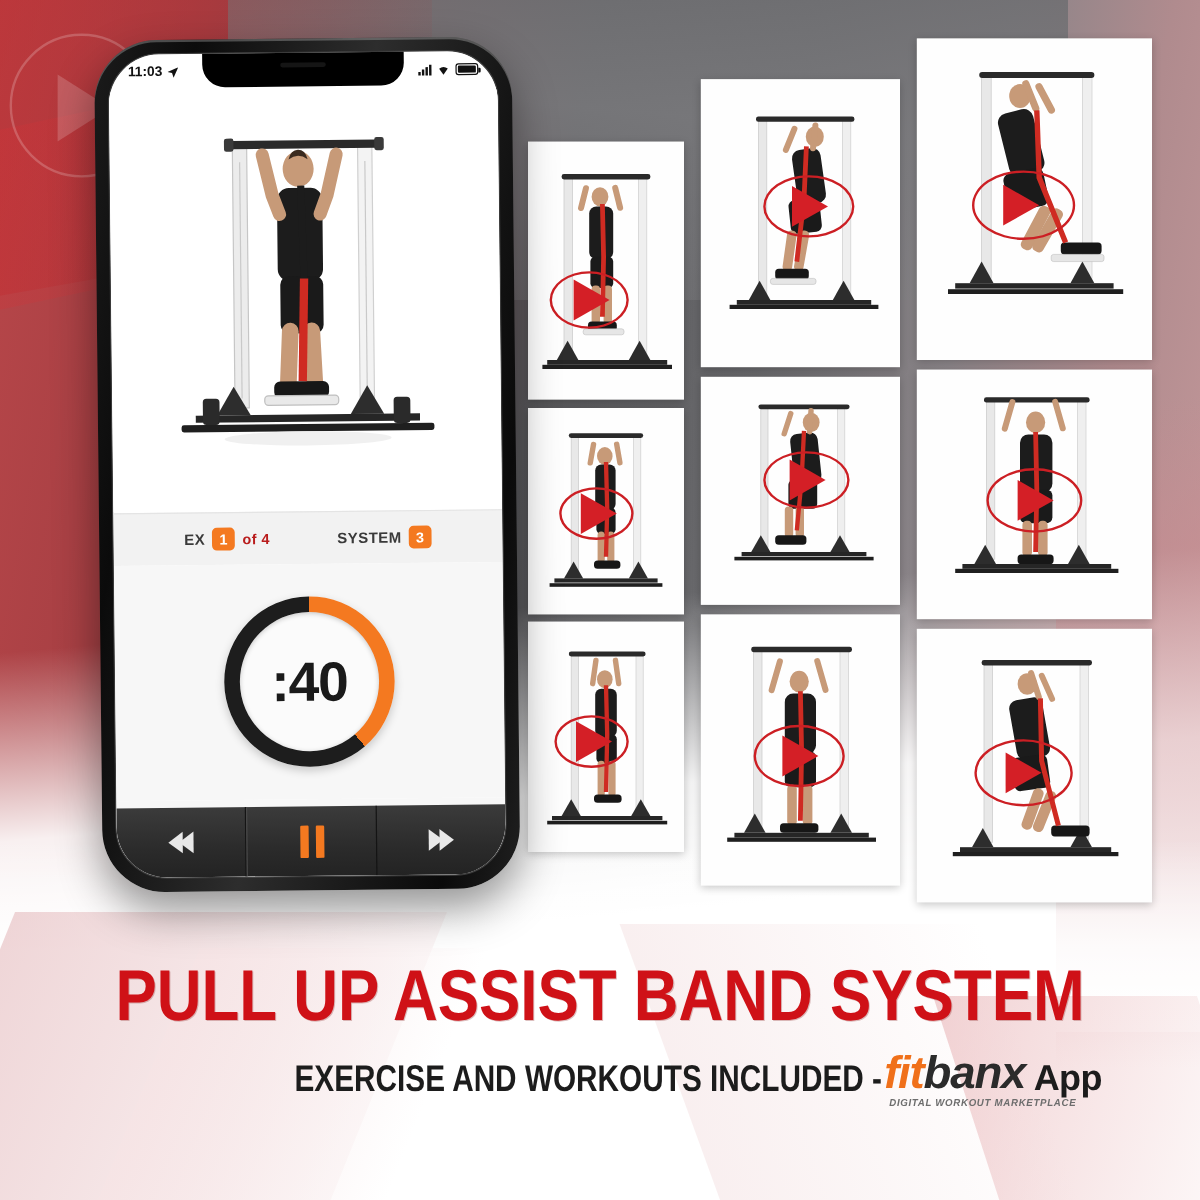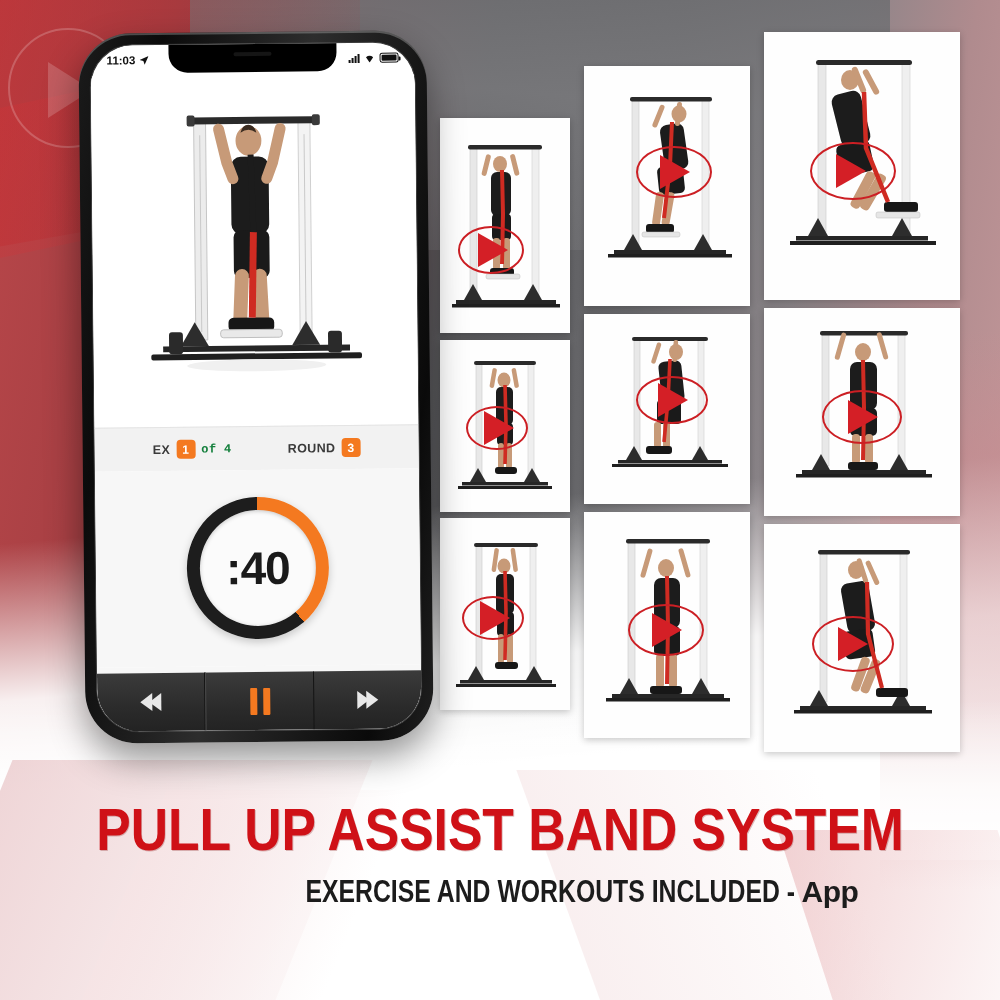--- a/index.html
+++ b/index.html
@@ -162,21 +162,21 @@
     display: flex; align-items: center; justify-content: center; gap: 56px;
     border-top: 1px solid #e4e4e4;
   }
   .meta-item { display: flex; align-items: center; gap: 6px; font-size: 12.5px; font-weight: bold; color: #3a3a3a; letter-spacing: .4px; }
   .badge {
     display: inline-flex; align-items: center; justify-content: center;
     min-width: 19px; height: 19px; padding: 0 4px;
     background: #f47920; color: #fff; border-radius: 4px;
     font-size: 12px; font-weight: bold;
   }
-  .meta-sub { font-size: 12px; font-weight: bold; color: #15803d; font-family: Liberation Mono, monospace; }
+  .meta-sub { font-size: 12px; font-weight: bold; color: #b91c1c; }
 
   .timer-zone {
     position: absolute; left: 0; top: 426px; width: 100%; height: 196px;
     background: #f7f7f7;
     display: flex; align-items: center; justify-content: center;
   }
   .timer {
     position: relative; width: 142px; height: 142px; border-radius: 50%;
     background:
       conic-gradient(from 0deg, #f47920 0deg 140deg, #1d1d1d 140deg 360deg);
@@ -592,21 +592,21 @@
         </svg>
       </div>
 
       <div class="app-meta">
         <div class="meta-item">
           <span>EX</span>
           <span class="badge">1</span>
           <span class="meta-sub">of 4</span>
         </div>
         <div class="meta-item">
-          <span>ROUND</span>
+          <span>SYSTEM</span>
           <span class="badge">3</span>
         </div>
       </div>
 
       <div class="timer-zone">
         <div class="timer" id="timer-ring" style="background: conic-gradient(rgb(244, 121, 32) 0deg, rgb(244, 121, 32) 140deg, rgb(29, 29, 29) 140deg, rgb(29, 29, 29) 360deg);">
           <div class="timer-hole">
             <span class="timer-text">:40</span>
           </div>
         </div>
@@ -635,17 +635,22 @@
         </div>
       </div>
 
     </div>
   </div>
 
   <div class="title-block">
     <div class="headline">PULL UP ASSIST BAND SYSTEM</div>
     <div class="subline">
       <span class="sub-text">EXERCISE AND WORKOUTS INCLUDED -</span>
+      <span class="logo">
+        <span class="logo-fit">fit</span>
+        <span class="logo-banx">banx</span>
+        <span class="logo-tag">DIGITAL WORKOUT MARKETPLACE</span>
+      </span>
       <span class="logo-app">App</span>
     </div>
   </div>
 
 </div>
 
 </body></html>

